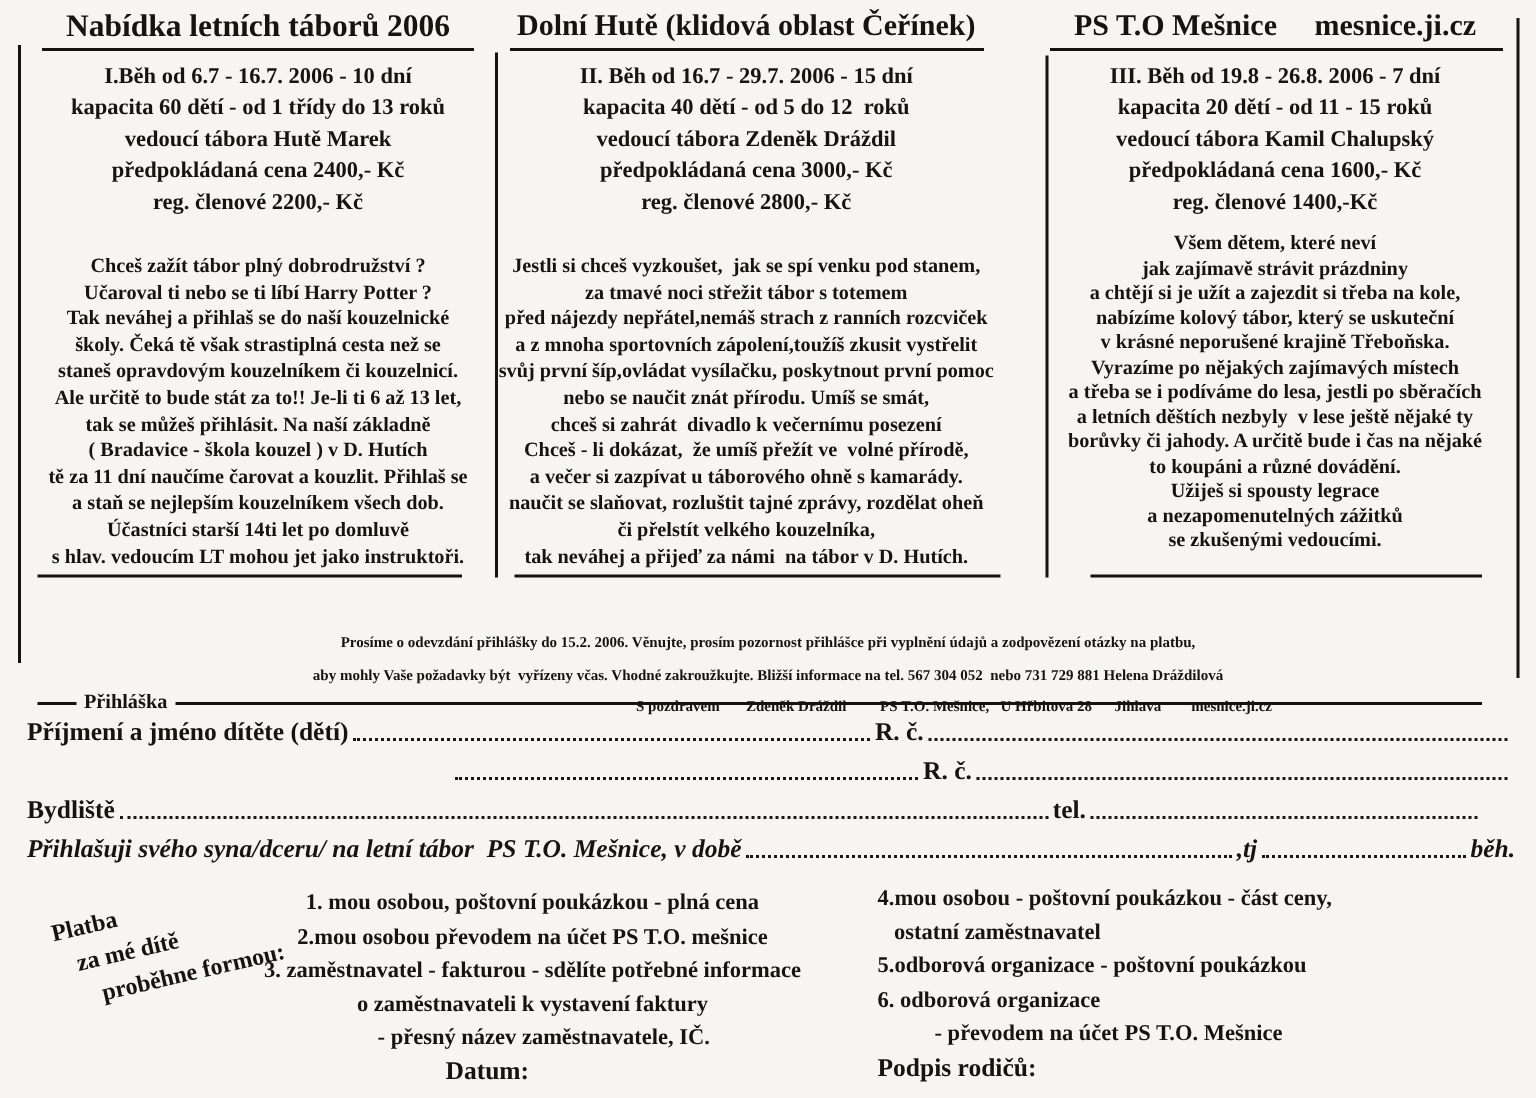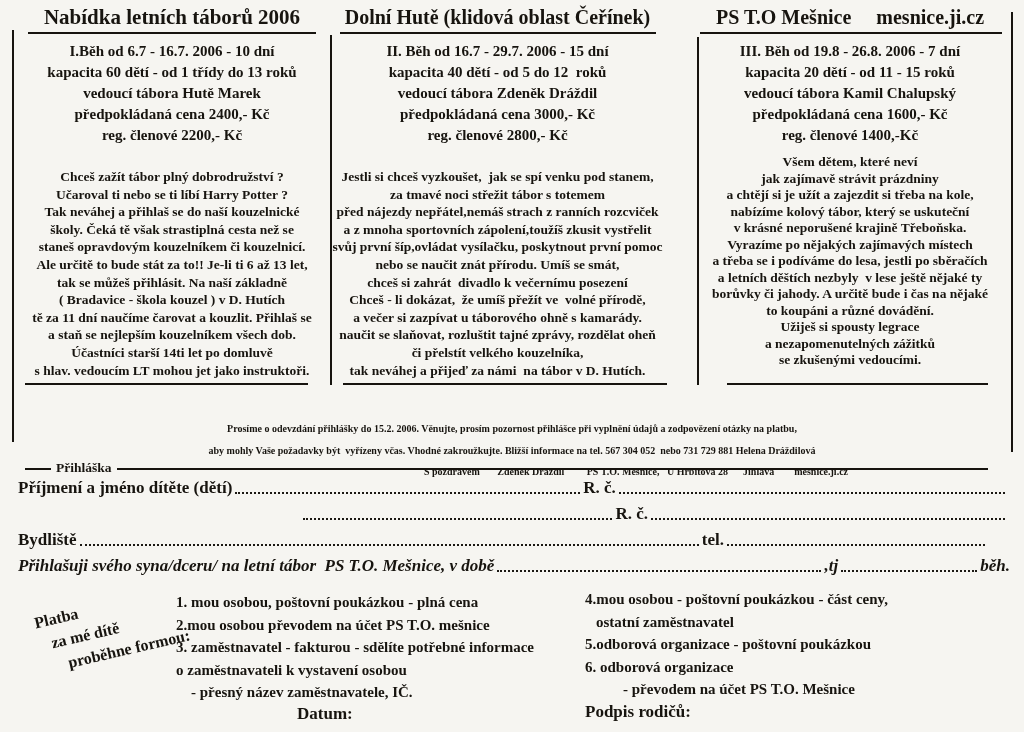--- a/index.html
+++ b/index.html
@@ -55,21 +55,21 @@
   #row3{left:18px;top:529px;width:970px;}
   #row3 .d1{flex:240;} #row3 .d2{flex:100;}
   #row4{left:18px;top:555px;width:992px;font-style:italic;}
   #row4 .d1{flex:250;} #row4 .d2{flex:105;}
 
   
   #pay-rot{position:absolute;left:32px;top:612px;font-size:16px;line-height:23px;
            transform:rotate(-13deg);transform-origin:0 0;}
   #pay-rot .r2{padding-left:12px;}
   #pay-rot .r3{padding-left:24px;}
-  #pay-left{position:absolute;left:176px;top:591px;font-size:15px;line-height:22.5px;}
+  #pay-left{position:absolute;left:176px;top:591px;font-size:15px;line-height:22.5px;text-align:center;}
   #pay-left .opt5{padding-left:15px;}
   #pay-right{position:absolute;left:585px;top:588px;font-size:15px;line-height:22.5px;}
   #pay-right .opt2{padding-left:11px;}
   #pay-right .opt5{padding-left:38px;}
   #date-label{position:absolute;left:297px;top:704px;font-size:17px;}
   #sign-label{position:absolute;left:585px;top:702px;font-size:17px;}
 </style>
 </head>
 <body>
 
@@ -202,21 +202,21 @@
   <div id="pay-rot">
     <div class="line r1">Platba</div>
     <div class="line r2">za mé dítě</div>
     <div class="line r3">proběhne formou:</div>
   </div>
 
   <div id="pay-left">
     <div class="line opt1">1. mou osobou, poštovní poukázkou - plná cena</div>
     <div class="line opt2">2.mou osobou převodem na účet PS T.O. mešnice</div>
     <div class="line opt3">3. zaměstnavatel - fakturou - sdělíte potřebné informace</div>
-    <div class="line opt4">o zaměstnavateli k vystavení osobou</div>
+    <div class="line opt4">o zaměstnavateli k vystavení faktury</div>
     <div class="line opt5">- přesný název zaměstnavatele, IČ.</div>
   </div>
 
   <div id="pay-right">
     <div class="line opt1">4.mou osobou - poštovní poukázkou - část ceny,</div>
     <div class="line opt2">ostatní zaměstnavatel</div>
     <div class="line opt3">5.odborová organizace - poštovní poukázkou</div>
     <div class="line opt4">6. odborová organizace</div>
     <div class="line opt5">- převodem na účet PS T.O. Mešnice</div>
   </div>

